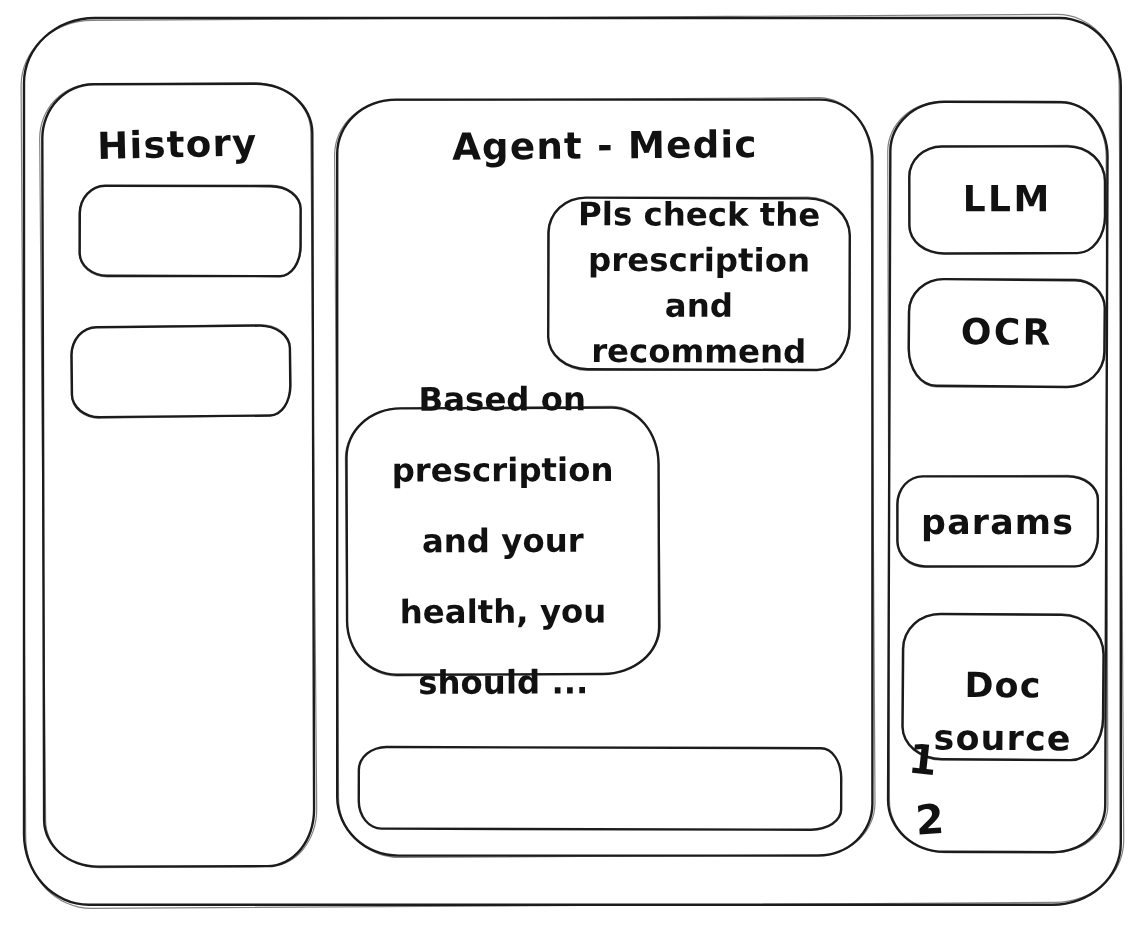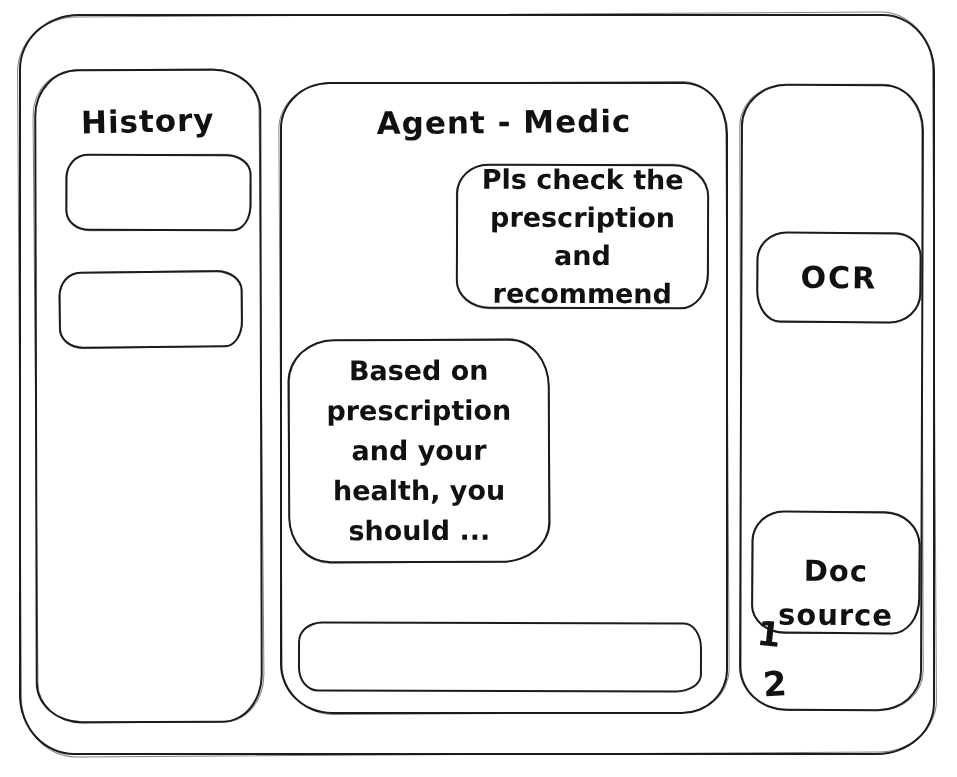--- a/index.html
+++ b/index.html
@@ -59,21 +59,21 @@
     justify-content: center;
     text-align: center;
     font-size: 27px;
     font-weight: 600;
   }
   .bubble-user { left: 174px; top: 80px; width: 253px; height: 145px;
                  border-radius: 32px 36px 28px 34px / 30px 32px 36px 28px;
                  line-height: 38px; padding: 10px 16px; transform: rotate(0.2deg); align-items: center; }
   .bubble-assistant { left: 6px; top: 255px; width: 262px; height: 224px;
                  border-radius: 46px 40px 48px 42px / 42px 48px 40px 46px;
-                 line-height: 40px; padding: 10px 26px; transform: rotate(-0.2deg); }
+                 line-height: 59px; padding: 10px 26px; transform: rotate(-0.2deg); }
   .chat-input {
     position: absolute;
     left: 16px; top: 538px; width: 404px; height: 70px;
     background: #ffffff;
     border: 2.6px solid #1c1c1c;
     border-radius: 24px 18px 26px 20px / 20px 26px 18px 24px;
     font: 600 24px "DejaVu Sans", "Liberation Sans", sans-serif;
     color: #111111;
     padding: 0 22px;
     outline: none;
@@ -135,22 +135,28 @@
       <div class="sk bubble bubble-user">
         <span>Pls check the prescription and recommend</span>
       </div>
       <div class="sk bubble bubble-assistant">
         <span>Based on prescription and your health, you should ...</span>
       </div>
       <input class="chat-input" type="text" placeholder="" style="">
     </main>
 
     <aside class="sk tools">
+      <button class="sk tool-btn btn-llm">
+        <span>LLM</span>
+      </button>
       <button class="sk tool-btn btn-ocr">
         <span>OCR</span>
+      </button>
+      <button class="sk tool-btn btn-params">
+        <span>params</span>
       </button>
       <button class="sk tool-btn btn-doc">
         <span>Doc source</span>
       </button>
       <div class="annot annot-1">1</div>
       <div class="annot annot-2">2</div>
     </aside>
 
   </div>
 </div>

